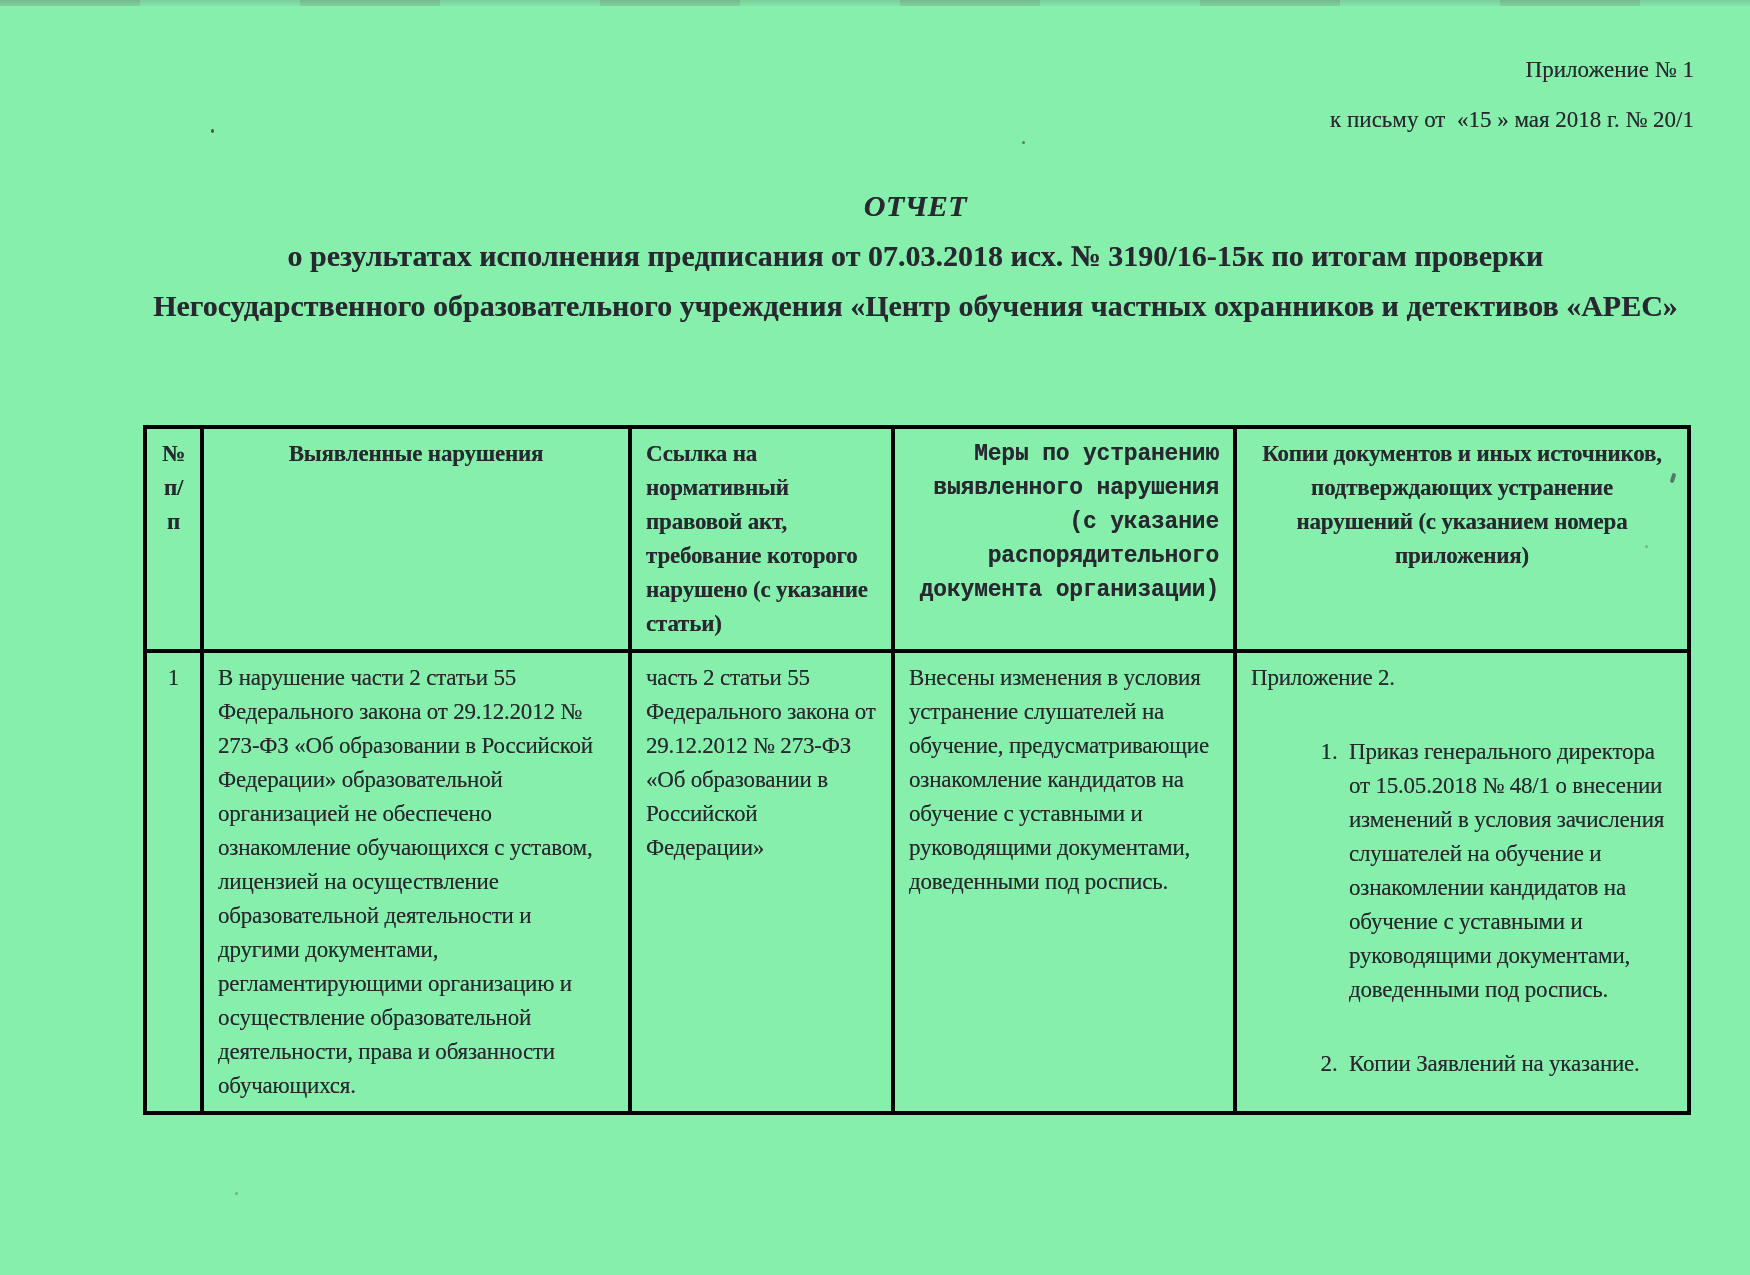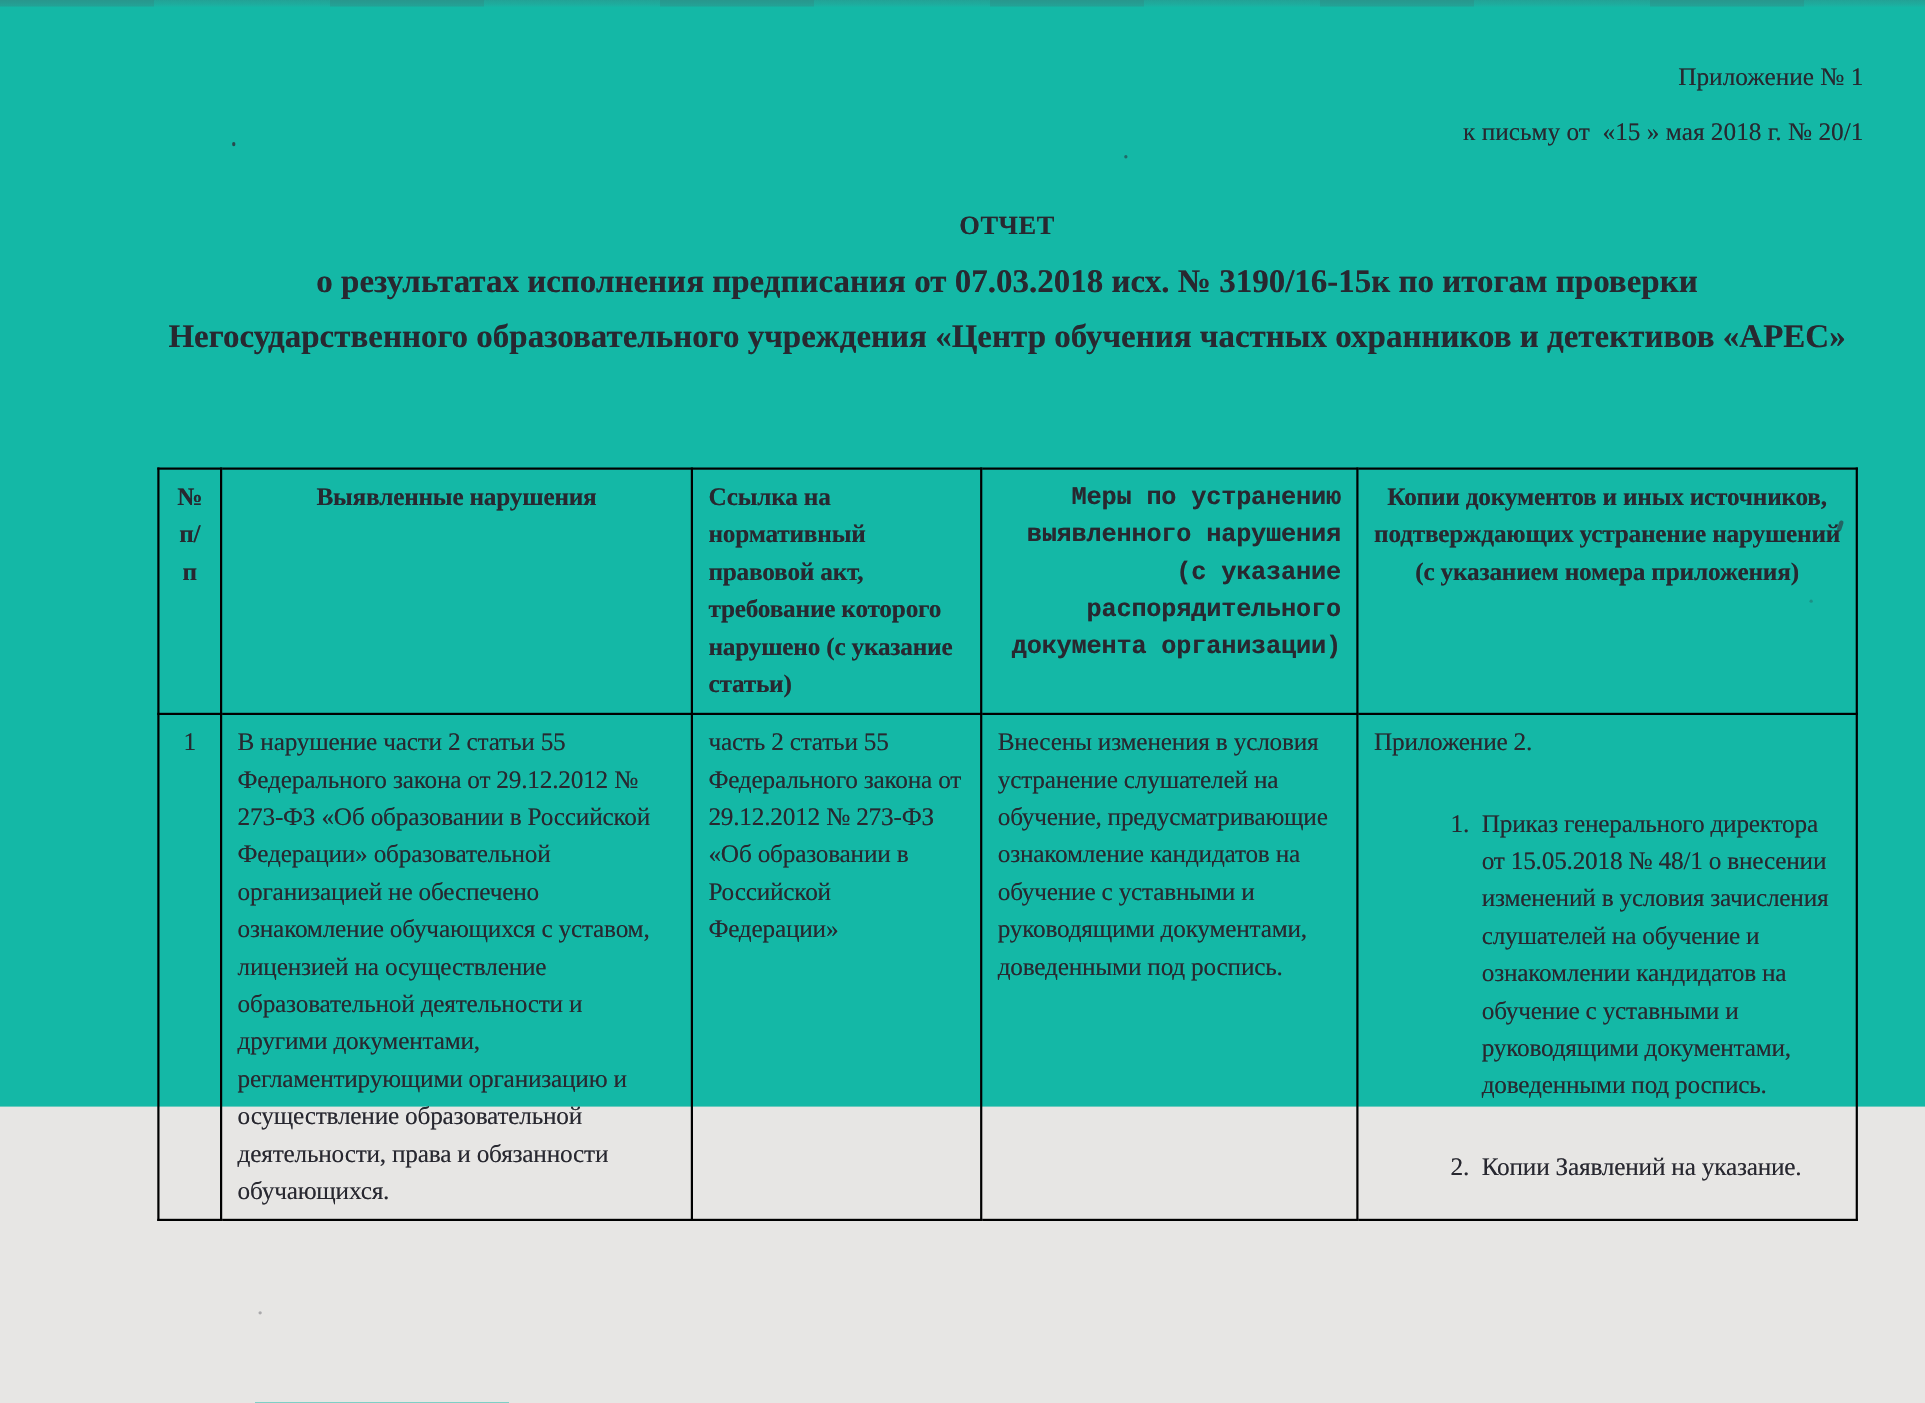--- a/index.html
+++ b/index.html
@@ -10,22 +10,22 @@
     width: 1750px;
     height: 1275px;
     background: #e7e6e4;
     font-family: "Liberation Serif", "DejaVu Serif", serif;
     color: #282830;
     overflow: hidden;
   }
   .page {
     position: relative;
     width: 1750px;
-    height: 1006px;
-    background: #14b8a6;
+    height: 1275px;
+    background: #86efac;
     text-shadow: 0 0 0.6px rgba(40, 40, 48, 0.55);
   }
   
   .scan-edge {
     position: absolute;
     top: 0; left: 0; right: 0;
     height: 6px;
     background:
       repeating-linear-gradient(90deg,
         rgba(90,90,98,0.30) 0 140px,
@@ -47,39 +47,40 @@
   }
   .title-block {
     position: absolute;
     top: 191px;
     left: 143px;
     width: 1545px;
     text-align: center;
     font-weight: bold;
   }
   .doc-title {
-    font-size: 24px;
+    font-size: 30px;
     line-height: 30px;
     letter-spacing: 0.5px;
+    font-style: italic;
   }
   .doc-subtitle {
     font-size: 30px;
     line-height: 30px;
     margin-top: 20px;
   }
   table.report-table {
     position: absolute;
     top: 425px;
     left: 143px;
     width: 1544px;
     border-collapse: collapse;
     table-layout: fixed;
   }
   .report-table th, .report-table td {
-    border: 2px solid #000000;
+    border: 4px solid #000000;
     vertical-align: top;
     font-size: 23px;
     line-height: 34px;
     padding: 8px 14px;
     letter-spacing: -0.2px;
     overflow: hidden;
   }
   .report-table thead tr { height: 223px; }
   .report-table tbody tr { height: 449px; }
   .report-table th { font-weight: bold; }

